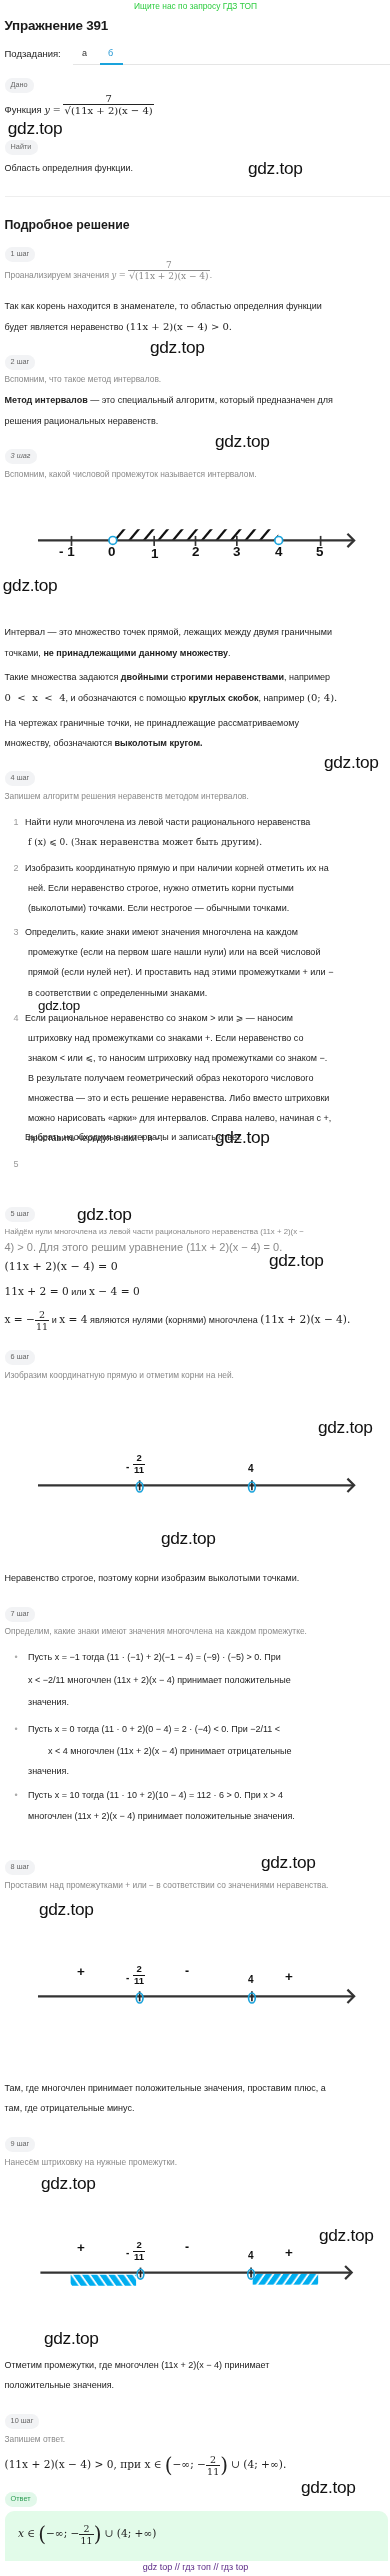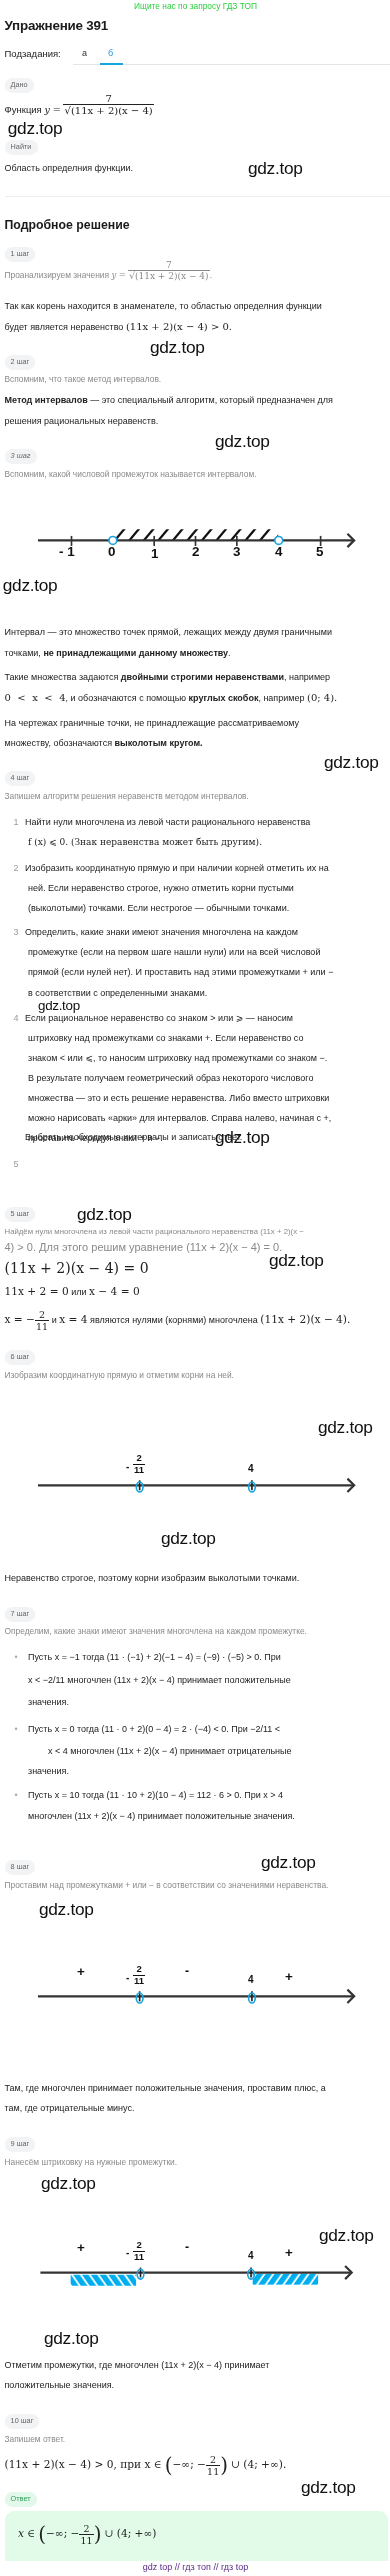--- a/index.html
+++ b/index.html
@@ -175,21 +175,21 @@
 <div class="abs wm" style="left:215px;top:1127px;">gdz.top</div>
 
 <div class="abs num-item" style="top:1159px;">5</div>
 <div class="abs p" style="left:25px;top:1132px;">Выбрать необходимые интервалы и записать ответ.</div>
 
 <div class="abs pill" style="top:1207px;">5 шаг</div>
 <div class="abs wm" style="left:77px;top:1204px;">gdz.top</div>
 <div class="abs p muted" style="top:1227px;font-size:7.8px;">Найдём нули многочлена из левой части рационального неравенства (11x + 2)(x −</div>
 <div class="abs p muted" style="top:1241px;font-size:11px;">4) &gt; 0. Для этого решим уравнение (11x + 2)(x − 4) = 0.</div>
 <div class="abs wm" style="left:269px;top:1250px;">gdz.top</div>
-<div class="abs p m" style="top:1260px;font-size:14px;">(11x + 2)(x − 4) = 0</div>
+<div class="abs p m" style="top:1260px;font-size:11px;">(11x + 2)(x − 4) = 0</div>
 <div class="abs p" style="top:1285px;font-size:10.6px;">
   <span class="m">11x + 2 = 0</span><span style="font-size:9px;"> или </span><span class="m">x − 4 = 0</span>
 </div>
 <div class="abs p" style="top:1309px;font-size:10.6px;">
   <span class="m">x = −</span><span class="frac" style="font-size:9.5px;"><span class="num">2</span><span class="den">11</span></span><span style="font-size:9px;"> и </span><span class="m">x = 4</span><span style="font-size:9px;"> являются нулями (корнями) многочлена </span><span class="m">(11x + 2)(x − 4).</span>
 </div>
 
 <div class="abs pill" style="top:1350px;">6 шаг</div>
 <div class="abs p muted" style="top:1370px;">Изобразим координатную прямую и отметим корни на ней.</div>
 <div class="abs wm" style="left:318px;top:1417px;">gdz.top</div>

